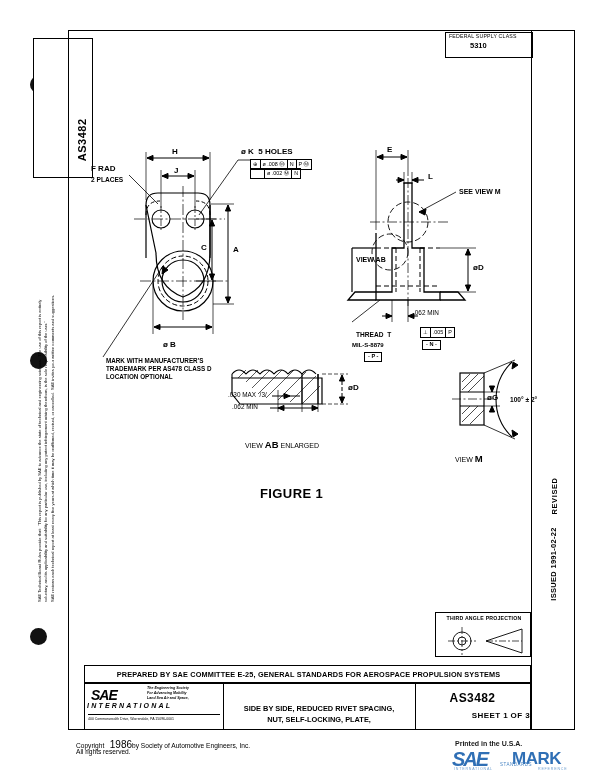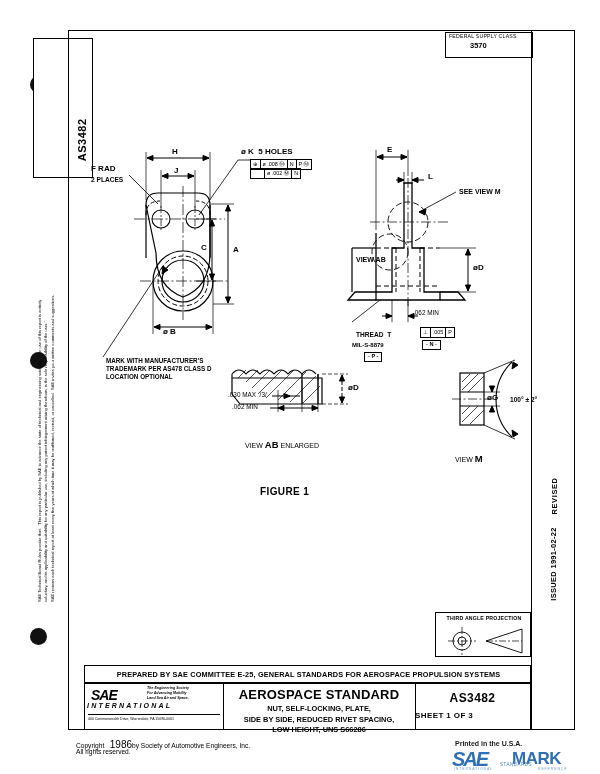--- a/index.html
+++ b/index.html
@@ -62,21 +62,21 @@
   #sae-addr{position:absolute;left:3px;top:30px;width:132px;font-size:3.5px;
      border-top:.8px solid #000;padding-top:2px;}
 
   #std-title{position:absolute;left:0;top:3px;width:192px;text-align:center;
      font-size:13px;font-weight:bold;letter-spacing:.2px;}
   #std-sub{position:absolute;left:0;top:20px;width:192px;text-align:center;
      font-size:7.4px;font-weight:bold;line-height:1.42;}
 
   #doc-no{position:absolute;left:0;top:7px;width:115px;text-align:center;
      font-size:12px;font-weight:bold;letter-spacing:.4px;}
-  #sheet{position:absolute;left:0;top:27px;width:115px;text-align:left;
+  #sheet{position:absolute;left:0;top:27px;width:115px;text-align:right;
      font-size:8px;font-weight:bold;letter-spacing:.4px;}
 
   
   #tap-box{left:435px;top:612px;width:96px;height:45px;border:1.1px solid #000;}
   #tap-title{position:absolute;left:0;top:2px;width:96px;text-align:center;
      font-size:5.2px;font-weight:bold;letter-spacing:.2px;}
 
   
   #copy-l1{left:76px;top:740px;font-size:6.6px;}
   #copy-l2{left:76px;top:749px;font-size:6.6px;}
@@ -123,21 +123,21 @@
 
   <div class="bx" id="tab-box">
     <div id="tab-label" class="txt">AS3482</div>
   </div>
 
   <div class="bx" id="frame-outer"></div>
   <div id="frame-inner-right" class="abs" style="border-left:1.2px solid #000;"></div>
 
   <div class="bx" id="fsc-box"></div>
   <div id="fsc-l1" class="txt">FEDERAL SUPPLY CLASS</div>
-  <div id="fsc-l2" class="txt">3570</div>
+  <div id="fsc-l2" class="txt">5310</div>
 
   <div id="revised" class="txt">REVISED</div>
   <div id="issued" class="txt">ISSUED 1991-02-22</div>
 
   <svg width="600" height="774">
     <g stroke="#000" fill="none" stroke-width="1">
 
       <path d="M146,205 q0,-12 12,-12 L198,193 q12,0 12,12 L210,253
                q0,34 -27,44 q-27,-10 -27,-44 Z" stroke-width="1.2"></path>
 
@@ -325,21 +325,21 @@
       <path d="M486,641 L522,629" stroke-width=".9"></path>
       <path d="M486,641 L522,653" stroke-width=".9"></path>
       <line x1="522" y1="629" x2="522" y2="653" stroke-width=".9"></line>
     </g>
   </svg>
 
   <div class="dl" style="left:172px;top:147px;">H</div>
   <div class="dl" style="left:174px;top:166px;">J</div>
   <div class="dl" style="left:233px;top:245px;">A</div>
   <div class="dl" style="left:201px;top:243px;">C</div>
-  <div class="dl" style="left:163px;top:327px;">ø B</div>
+  <div class="dl" style="left:163px;top:340px;">ø B</div>
 
   <div class="dl" style="left:91px;top:164px;">F RAD</div>
   <div class="dln" style="left:91px;top:176px;font-weight:bold;font-size:6.6px;">2 PLACES</div>
 
   <div class="dl" style="left:241px;top:147px;">ø K  5 HOLES</div>
 
   <div class="fcf" style="left:250px;top:159px;">
     <div>⊕</div>
     <div>ø .008 Ⓜ</div>
     <div>N</div>
@@ -379,21 +379,21 @@
   <div class="abs" style="left:245px;top:434px;">
     <span class="txt" style="position:relative;font-size:7px;">VIEW </span><span class="txt" style="position:relative;font-size:9.5px;font-weight:bold;">AB</span><span class="txt" style="position:relative;font-size:7px;"> ENLARGED</span>
   </div>
 
   <div class="dl" style="left:487px;top:393px;">øG</div>
   <div class="dln" style="left:510px;top:396px;font-size:6.6px;font-weight:bold;">100° ± 2°</div>
   <div class="abs" style="left:455px;top:448px;">
     <span class="txt" style="position:relative;font-size:7px;">VIEW </span><span class="txt" style="position:relative;font-size:9.5px;font-weight:bold;">M</span>
   </div>
 
-  <div class="abs" style="left:260px;top:486px;font-size:10px;font-weight:bold;letter-spacing:.4px;">FIGURE 1</div>
+  <div class="abs" style="left:260px;top:486px;font-size:13px;font-weight:bold;letter-spacing:.4px;">FIGURE 1</div>
 
   <div class="bx" id="tap-box">
     <div id="tap-title">THIRD ANGLE PROJECTION</div>
   </div>
 
   <div class="bx" id="tb-prep">
     <span>PREPARED BY SAE COMMITTEE E-25, GENERAL STANDARDS FOR AEROSPACE PROPULSION SYSTEMS</span>
   </div>
 
   <div class="bx" id="tb-main">
@@ -405,25 +405,23 @@
       <div id="sae-tagline">
         <div>The Engineering Society</div>
         <div>For Advancing Mobility</div>
         <div>Land Sea Air and Space,</div>
       </div>
       <div id="sae-intl">INTERNATIONAL</div>
       <div id="sae-addr">400 Commonwealth Drive, Warrendale, PA 15096-0001</div>
     </div>
 
     <div id="tb-c2">
-      <div id="std-title">AEROSPACE STANDARD</div>
       <div id="std-sub">
+        <div>SIDE BY SIDE, REDUCED RIVET SPACING,</div>
         <div>NUT, SELF-LOCKING, PLATE,</div>
-        <div>SIDE BY SIDE, REDUCED RIVET SPACING,</div>
-        <div>LOW HEIGHT, UNS S66286</div>
       </div>
     </div>
 
     <div id="tb-c3">
       <div id="doc-no">AS3482</div>
       <div id="sheet">SHEET 1 OF 3</div>
     </div>
   </div>
 
   <div id="copy-l1" class="txt"><span>Copyright</span><span style="font-size:10px;">&nbsp;&nbsp;</span><span style="font-size:10px;">1986</span><span>by Society of Automotive Engineers, Inc.</span></div>

